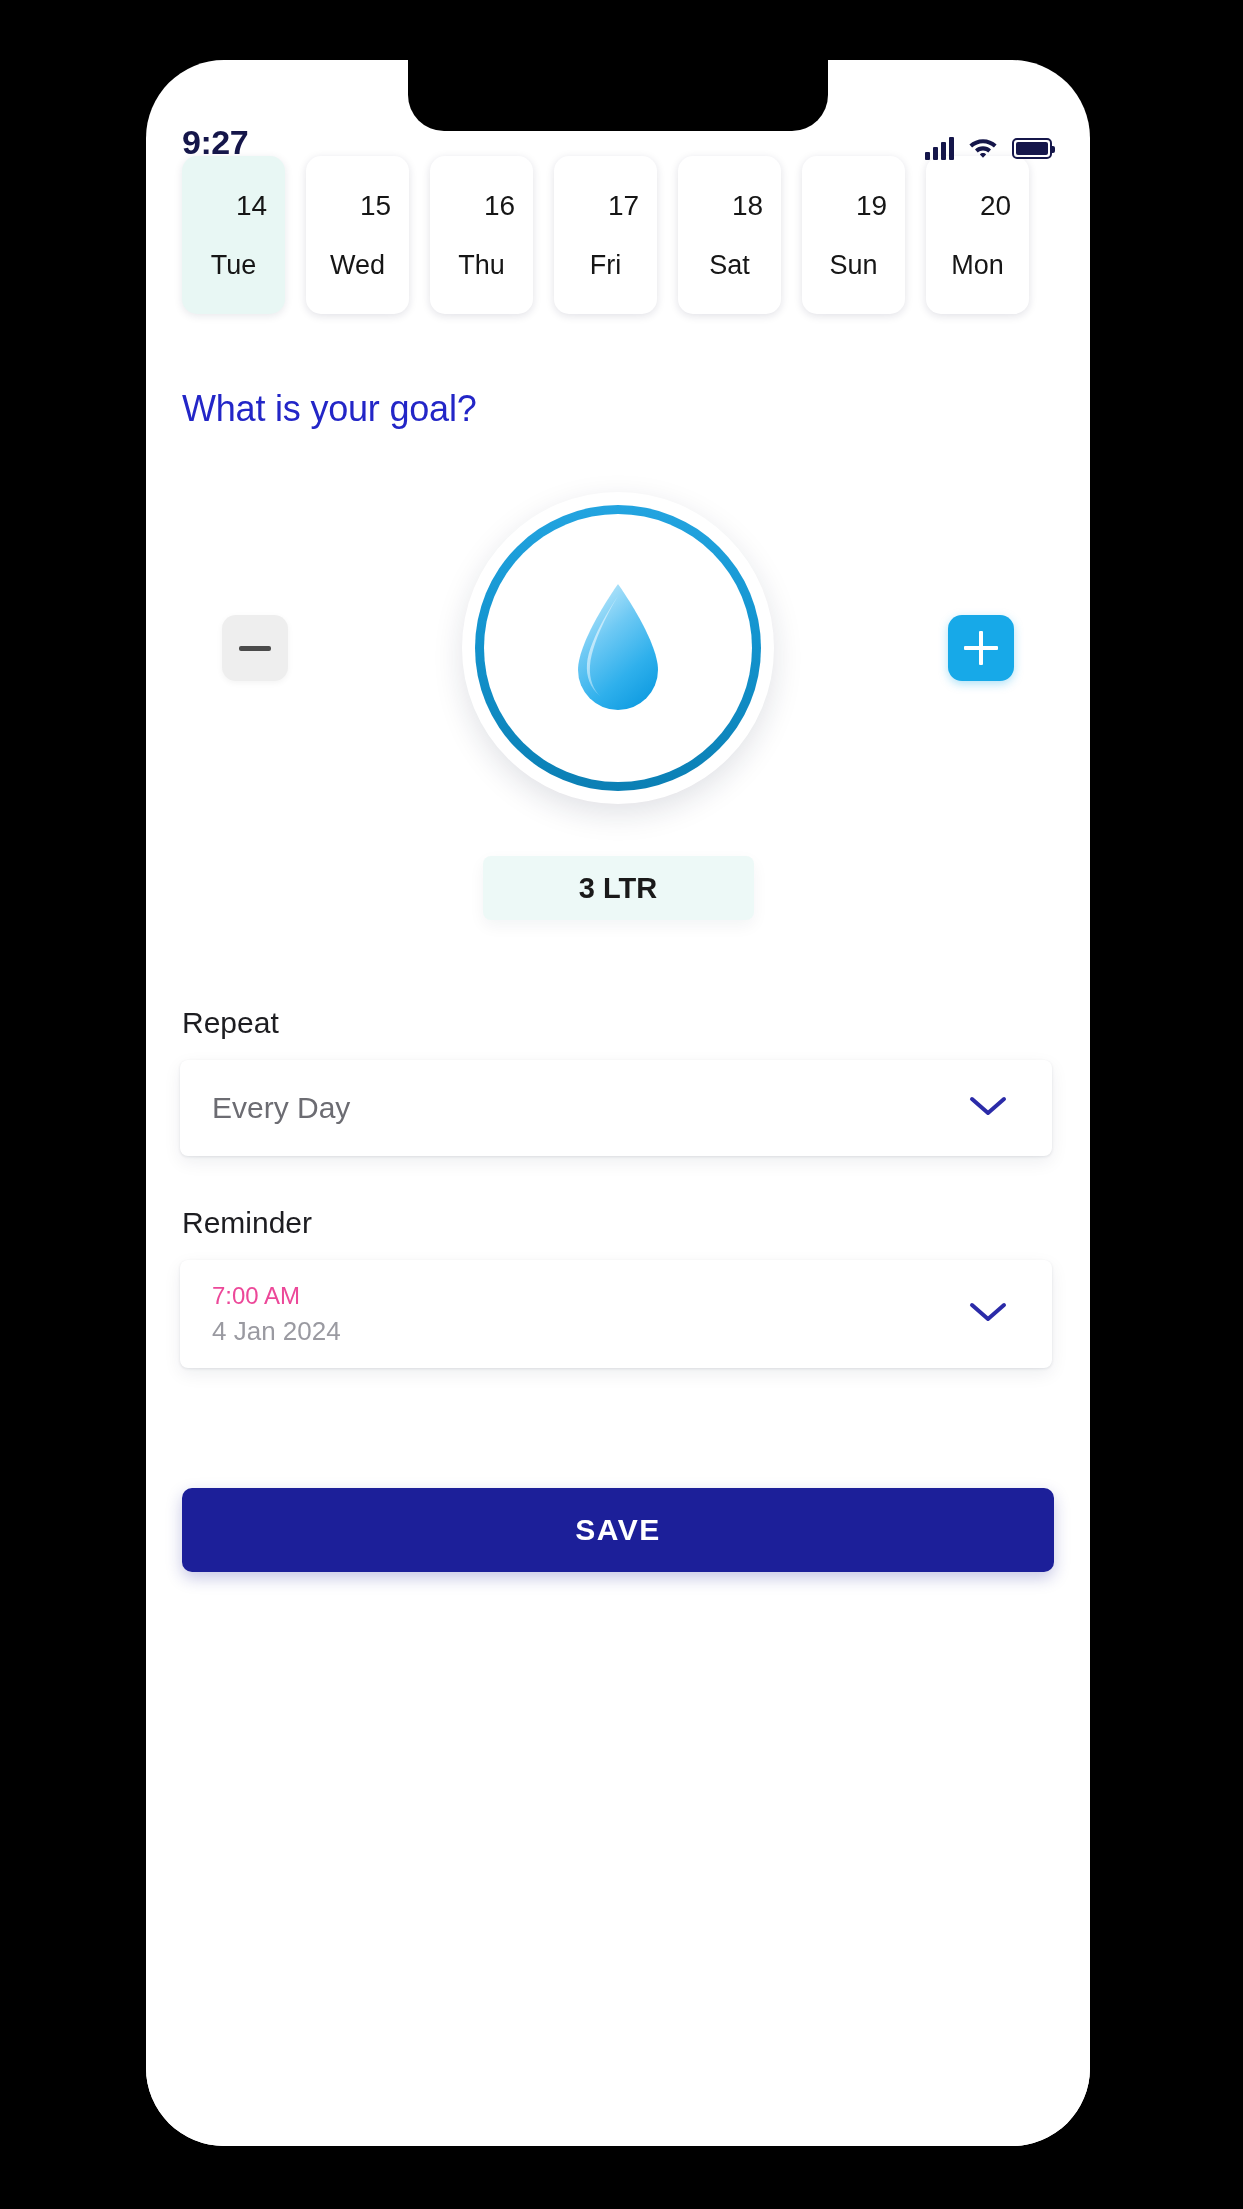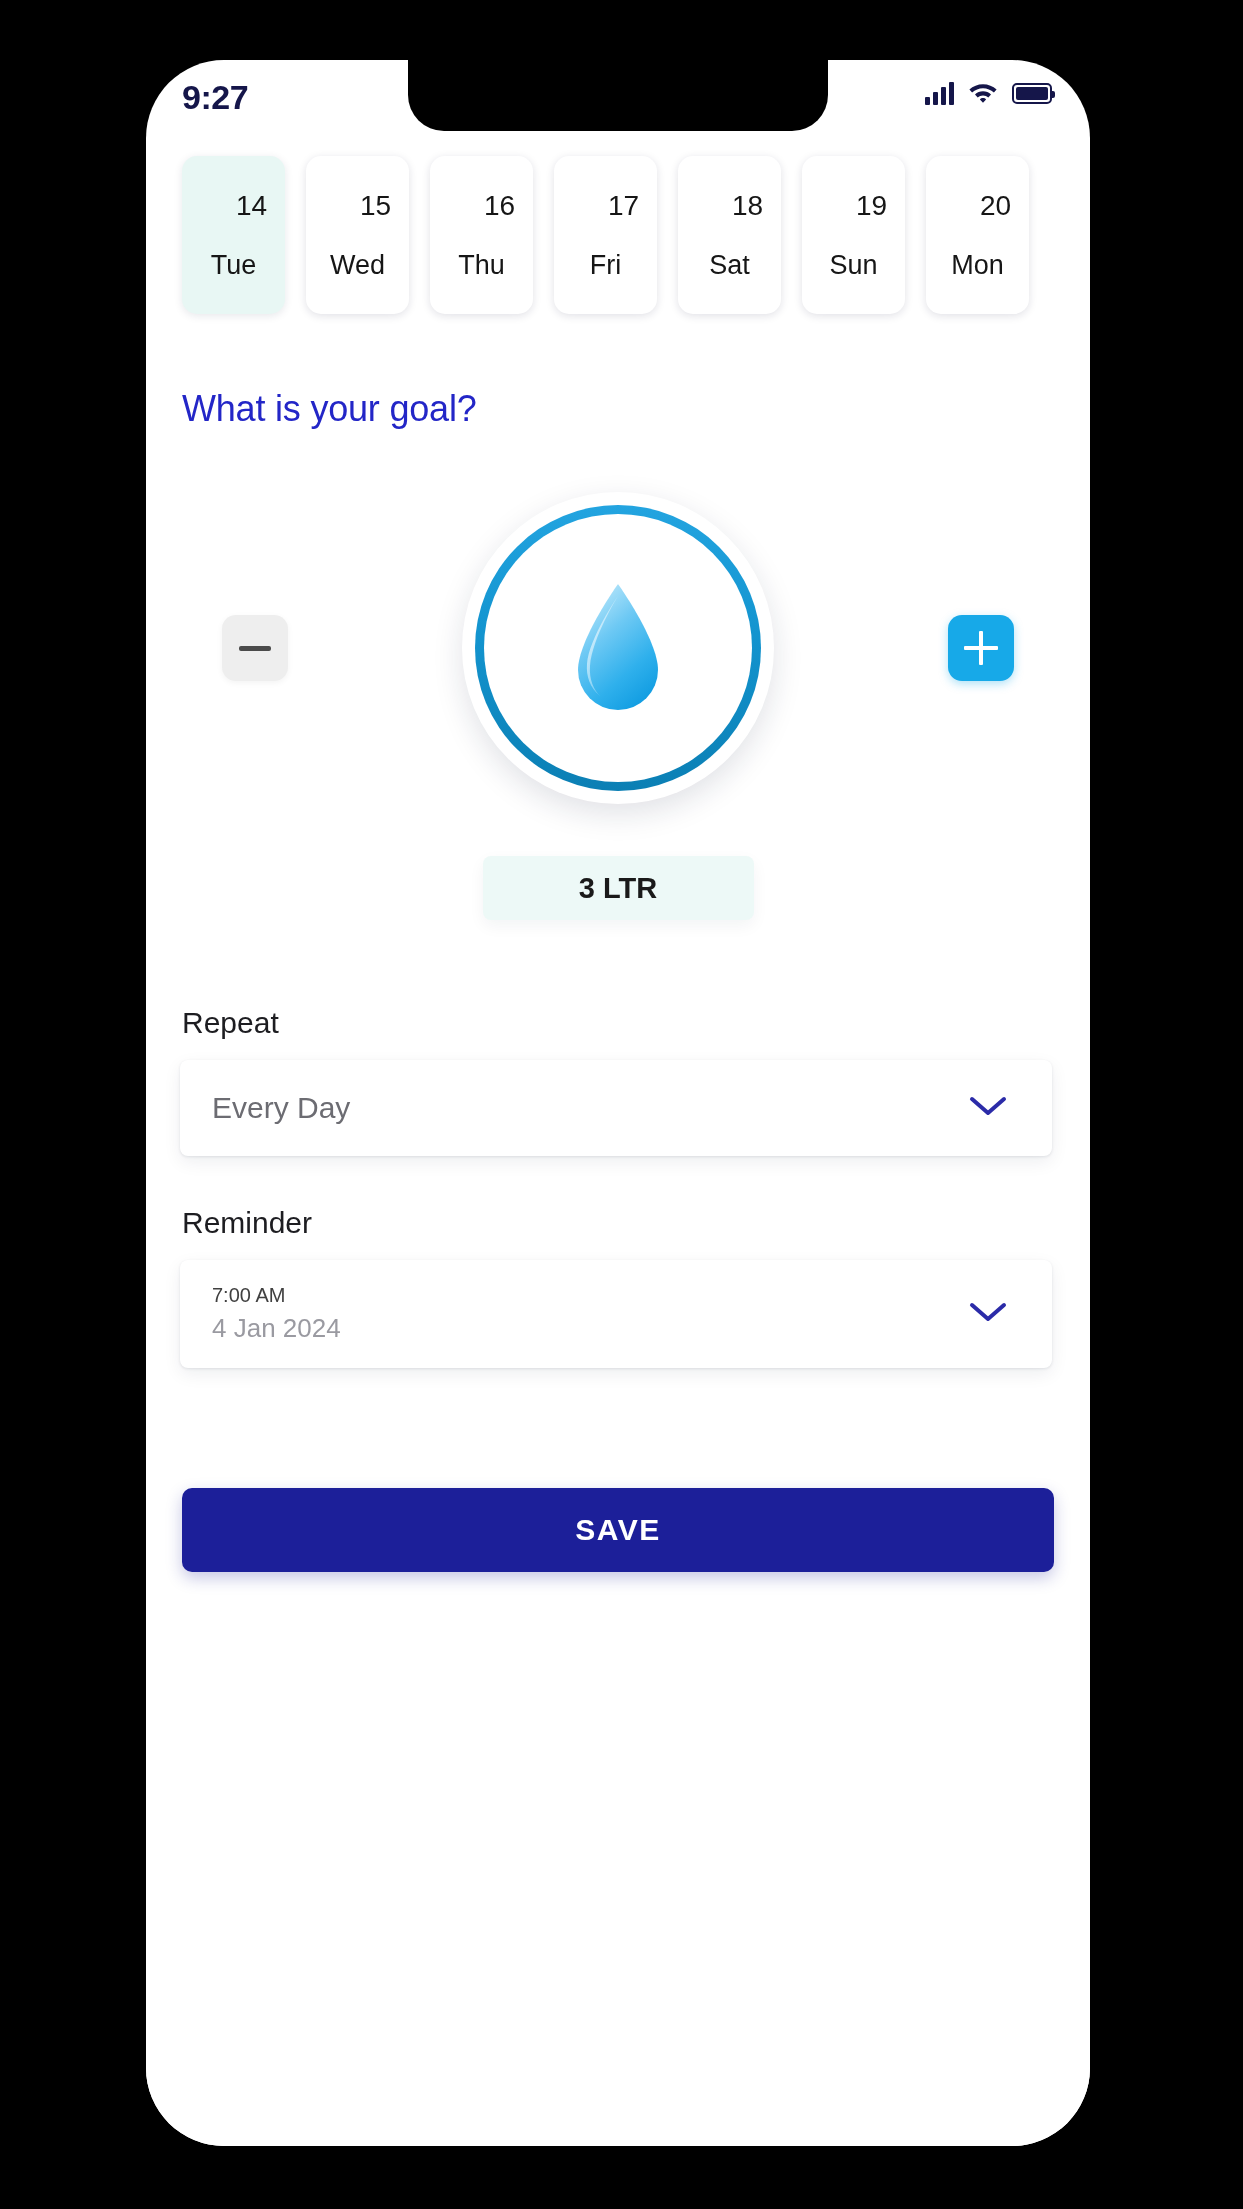--- a/index.html
+++ b/index.html
@@ -40,25 +40,25 @@
     height: 73px;
     background: #000000;
     border-bottom-left-radius: 36px;
     border-bottom-right-radius: 36px;
     z-index: 40;
   }
 
   
   .statusbar {
     position: absolute;
-    left: 0; top: 8px;
+    left: 0; top: 16px;
     width: 100%;
     height: 86px;
     display: flex;
-    align-items: flex-start;
+    align-items: flex-end;
     justify-content: space-between;
     padding: 0 38px 0 36px;
     z-index: 45;
   }
   .status-time {
     font-size: 34px;
     font-weight: 700;
     color: #15164a;
     letter-spacing: -0.5px;
     margin-top: 10px;
@@ -294,22 +294,22 @@
   .field-card.repeat { height: 96px; }
   .field-card.reminder { height: 108px; }
 
   .field-value {
     font-size: 30px;
     color: #6c6c72;
     font-weight: 400;
   }
   .reminder-stack { display: flex; flex-direction: column; gap: 6px; }
   .reminder-time {
-    font-size: 20px;
-    color: #404040;
+    font-size: 24px;
+    color: #ec4899;
   }
   .reminder-date {
     font-size: 26px;
     color: #9a9aa1;
   }
 
   
   .save-wrap { padding: 0 36px; margin-top: 120px; }
   .save-btn {
     width: 100%;

